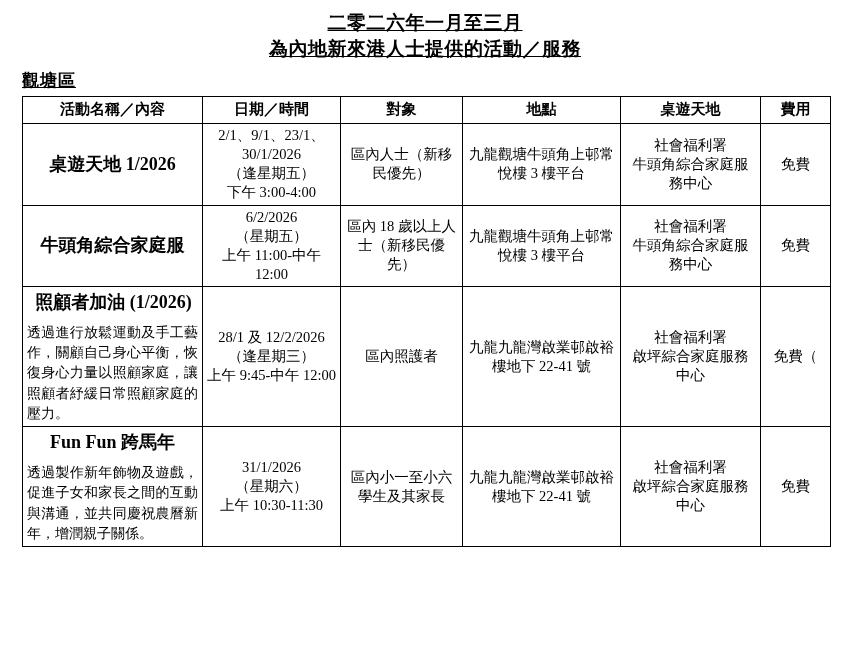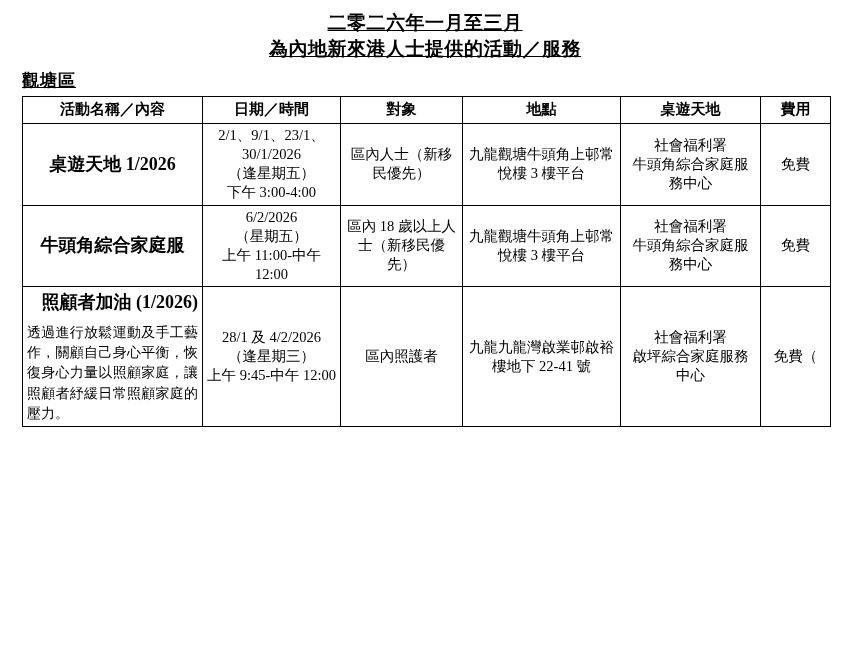--- a/index.html
+++ b/index.html
@@ -72,21 +72,21 @@
     text-align: center;
   }
   .act-title {
     display: block;
     text-align: center;
     font-weight: bold;
     font-size: 18px;
     margin: 2px 0 1px 0;
   }
   .act-title.left {
-    text-align: right;
+    text-align: center;
     padding-left: 2px;
   }
   .act-desc {
     display: block;
     text-align: justify;
     text-justify: inter-ideograph;
     font-size: 14px;
     line-height: 1.45;
     margin-top: 8px;
   }
@@ -163,30 +163,47 @@
 牛頭角綜合家庭服
 務中心</td>
         <td class="cell-center fee">免費</td>
       </tr>
 
       <tr>
         <td>
           <span class="act-title left">照顧者加油  (1/2026)</span>
           <span class="act-desc">透過進行放鬆運動及手工藝作，關顧自己身心平衡，恢復身心力量以照顧家庭，讓照顧者紓緩日常照顧家庭的壓力。</span>
         </td>
-        <td class="cell-center multiline">28/1 及 4/2/2026
+        <td class="cell-center multiline">28/1 及 12/2/2026
 （逢星期三）
 上午 9:45-中午 12:00</td>
         <td class="cell-center multiline">區內照護者</td>
         <td class="cell-center multiline">九龍九龍灣啟業邨啟裕
 樓地下 22-41 號</td>
         <td class="cell-center multiline">社會福利署
 啟坪綜合家庭服務
 中心</td>
         <td class="cell-center fee">免費（</td>
       </tr>
 
+      <tr>
+        <td>
+          <span class="act-title">Fun Fun  跨馬年</span>
+          <span class="act-desc">透過製作新年飾物及遊戲，促進子女和家長之間的互動與溝通，並共同慶祝農曆新年，增潤親子關係。</span>
+        </td>
+        <td class="cell-center multiline">31/1/2026
+（星期六）
+上午 10:30-11:30</td>
+        <td class="cell-center multiline">區內小一至小六
+學生及其家長</td>
+        <td class="cell-center multiline">九龍九龍灣啟業邨啟裕
+樓地下 22-41 號</td>
+        <td class="cell-center multiline">社會福利署
+啟坪綜合家庭服務
+中心</td>
+        <td class="cell-center fee">免費</td>
+      </tr>
 
 
     </tbody>
   </table>
 
 </div>
 
 </body></html>

